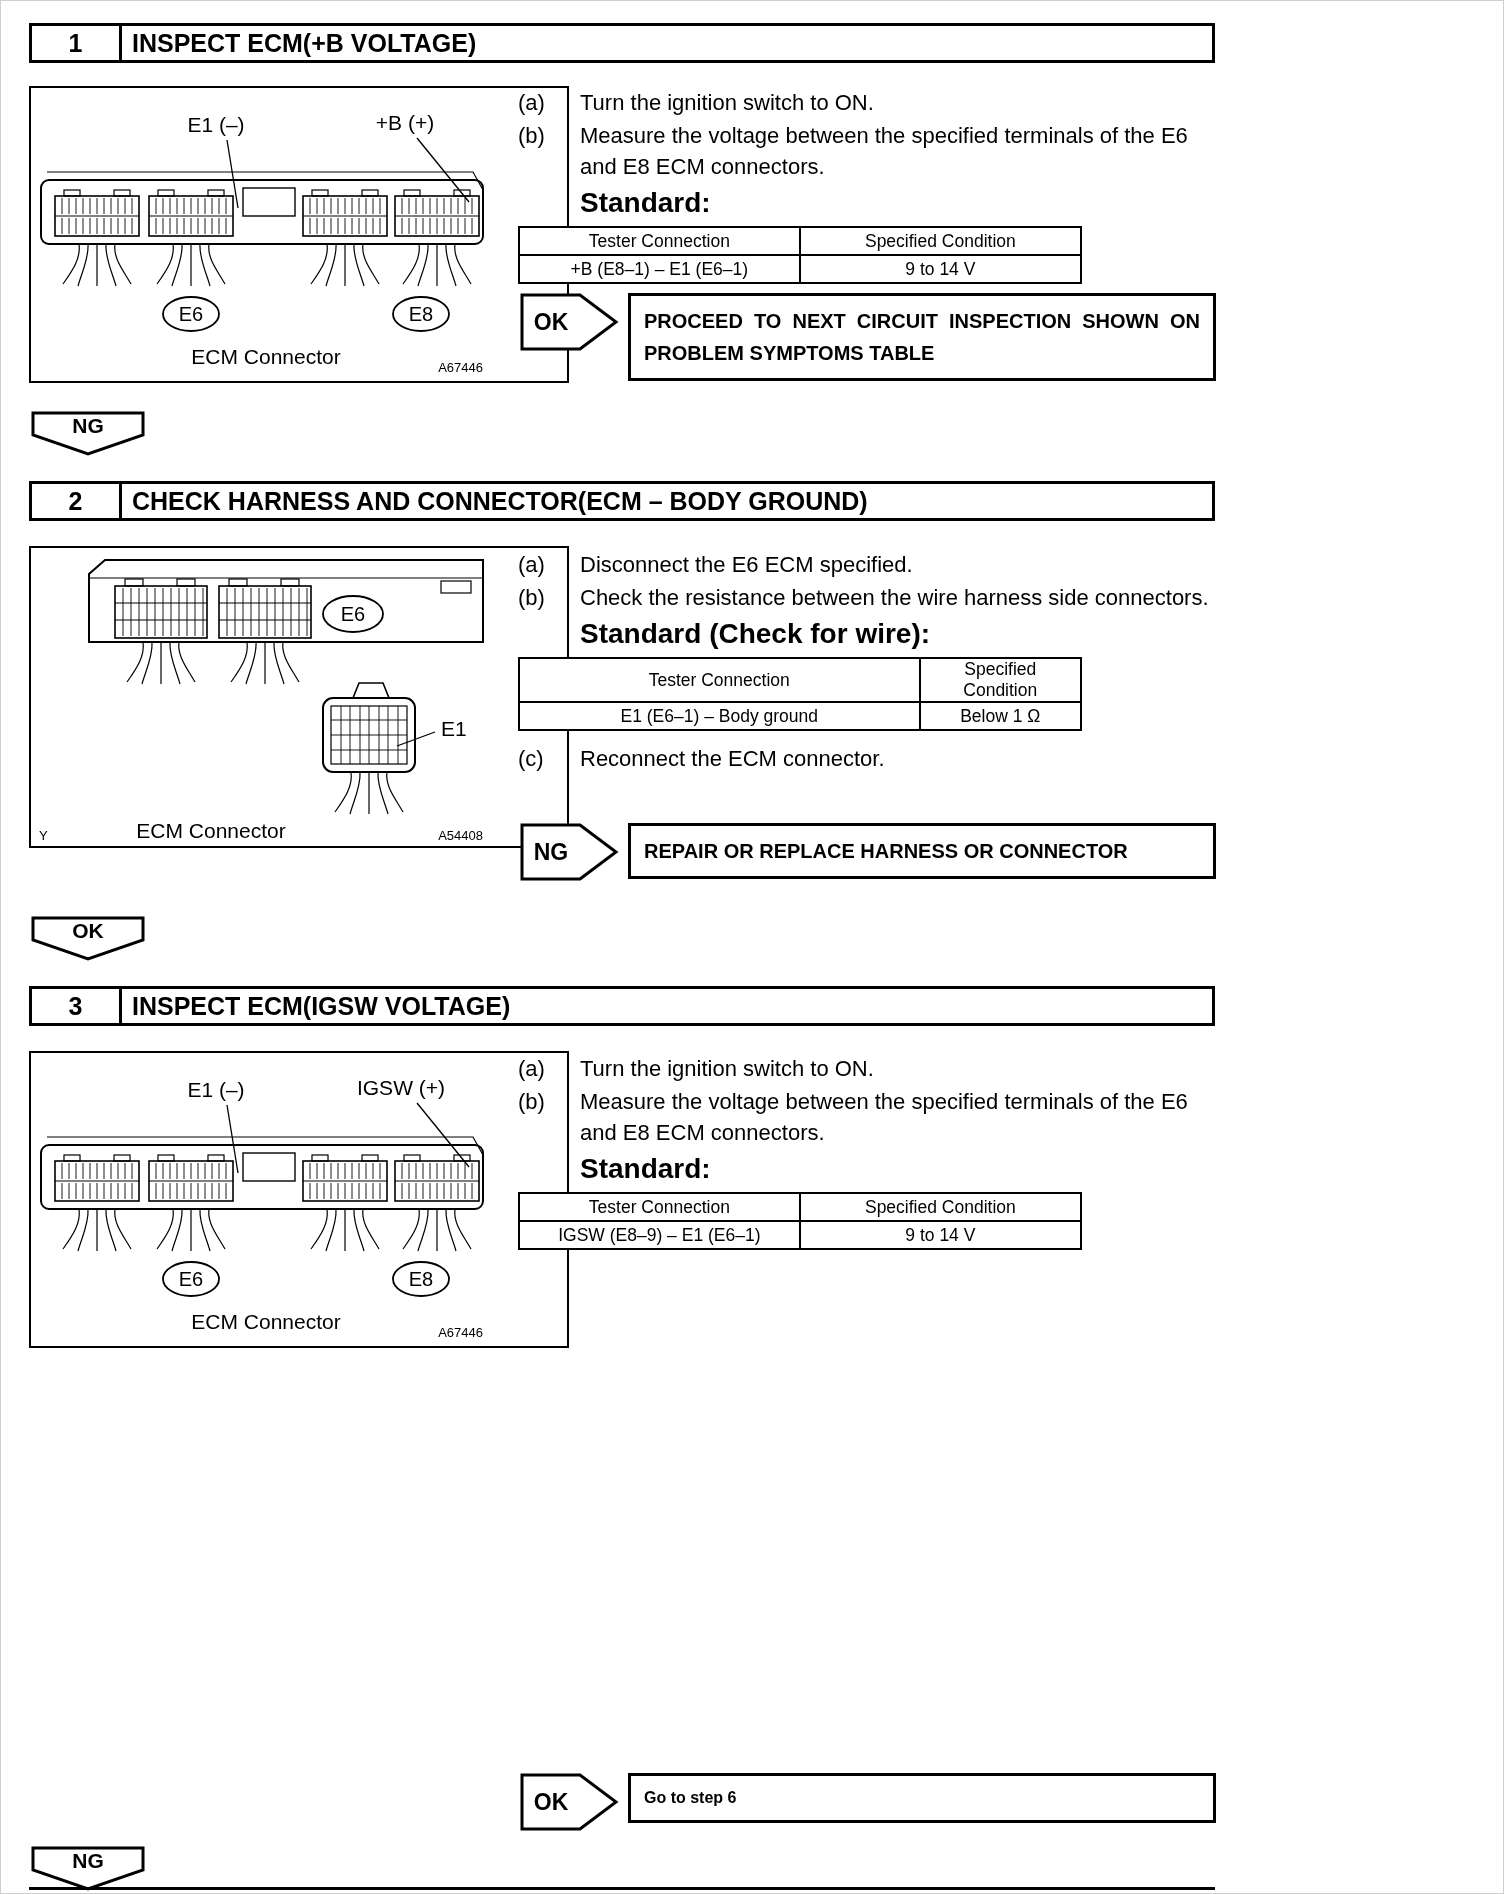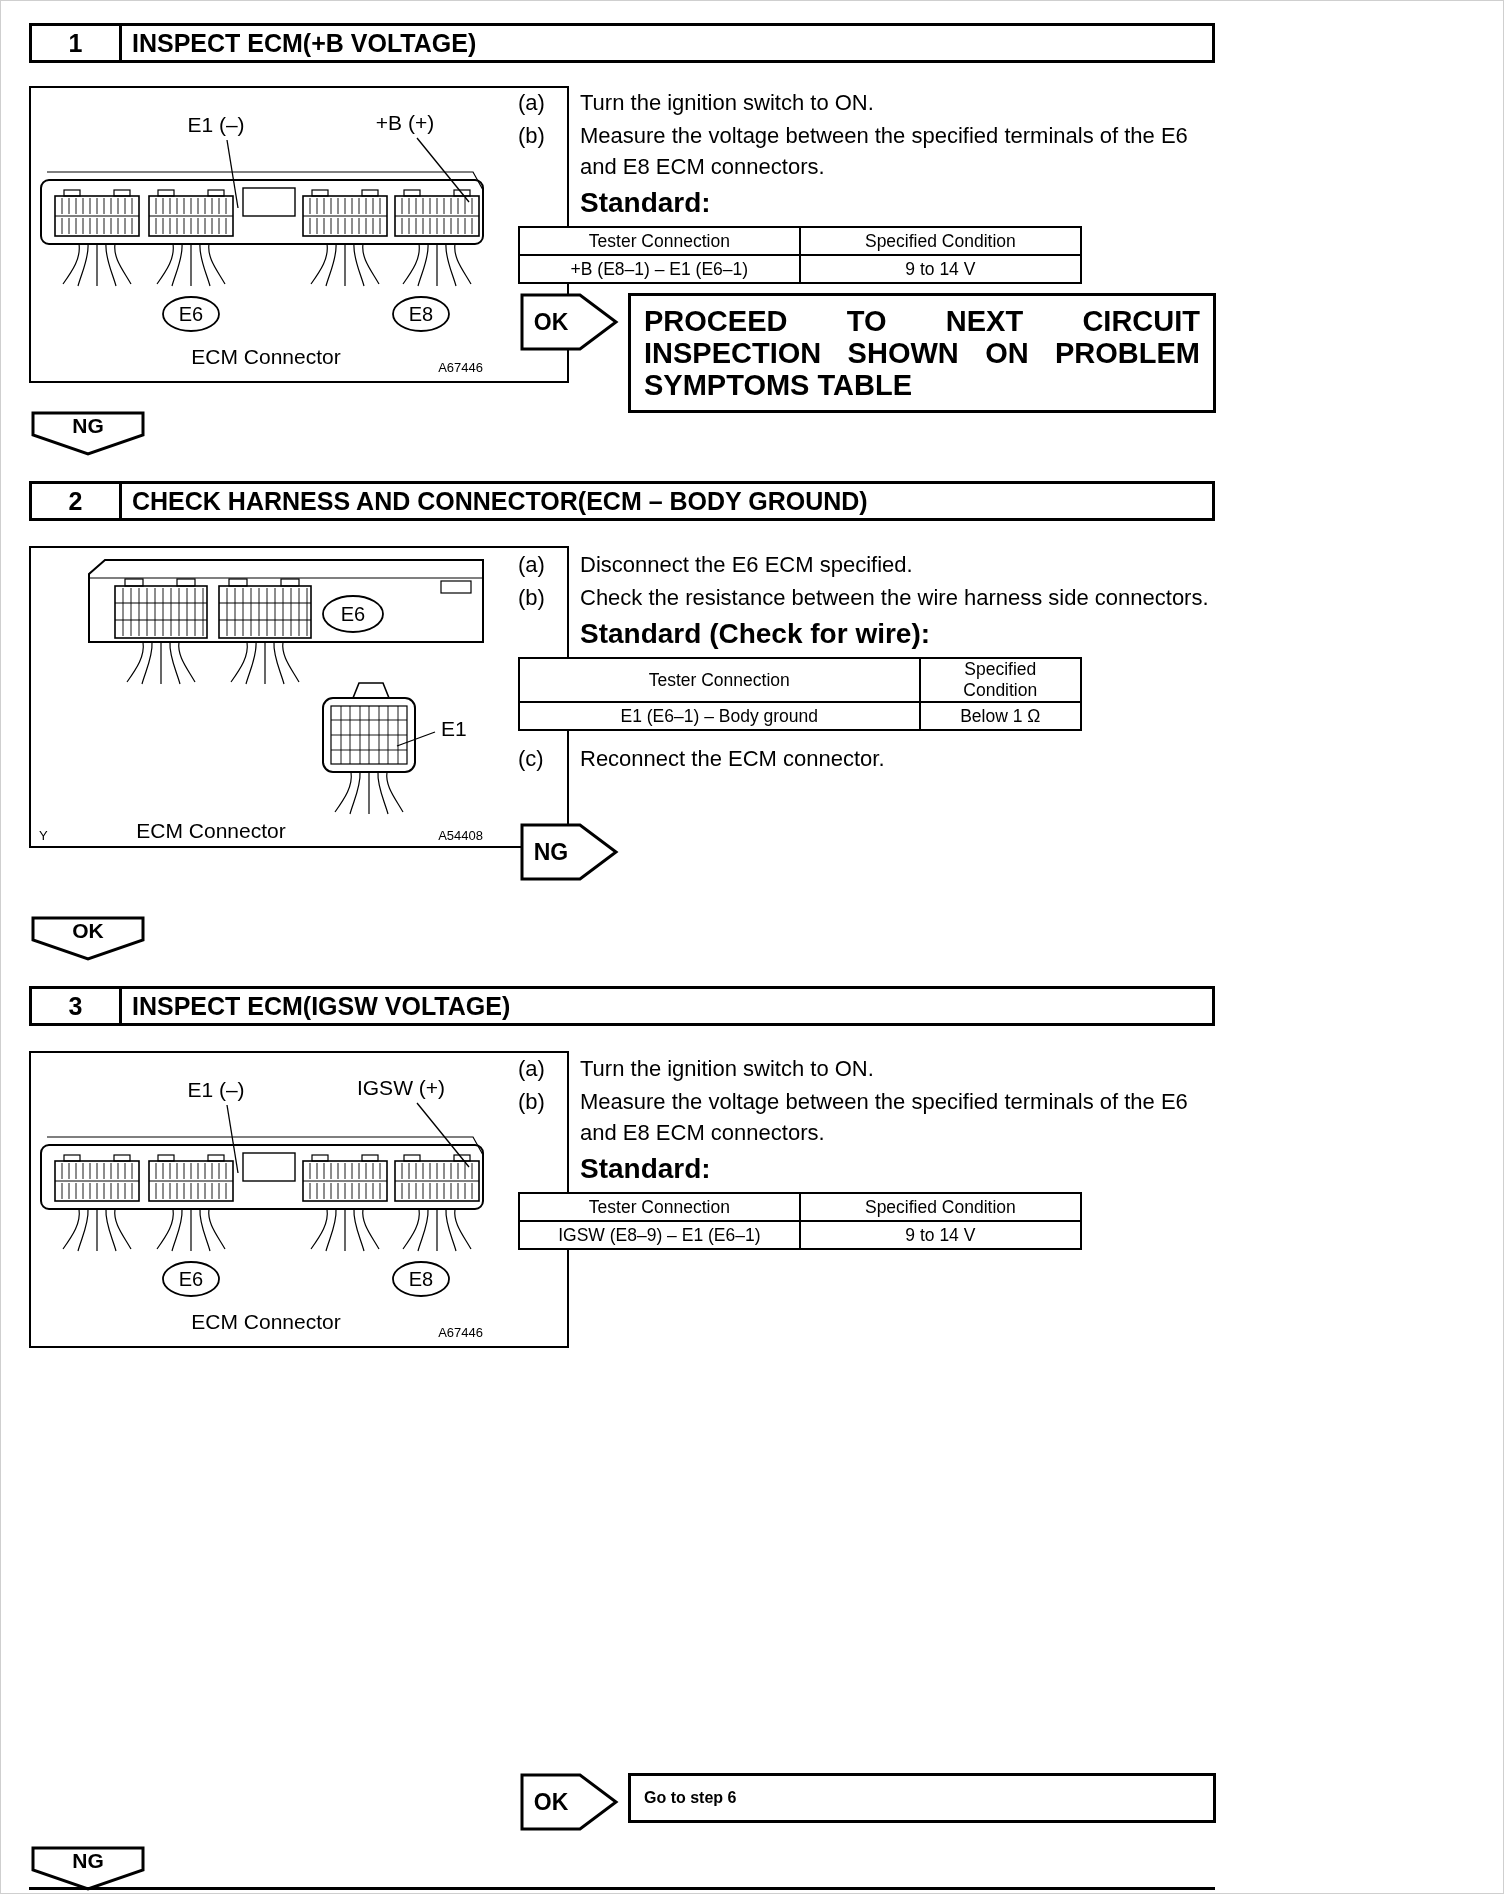--- a/index.html
+++ b/index.html
@@ -24,21 +24,21 @@
   .iletter { flex:0 0 62px; }
   .itext { flex:1; }
   .std { font-weight:bold; font-size:28px; line-height:31px; margin:5px 0 8px 62px; }
 
   table.spec { border-collapse:collapse; width:564px; background:#fff; }
   table.spec th, table.spec td { border:2px solid #000; font-weight:normal;
         font-size:17.5px; text-align:center; height:28px; padding:0 6px; }
 
   .callout { position:absolute; left:519px; display:flex; align-items:flex-start; }
   .resultbox { width:588px; margin-left:8px; border:3px solid #000; font-weight:bold;
-               font-size:29px; line-height:32px; padding:9px 13px; text-align:justify; }
+               font-size:20px; line-height:32px; padding:9px 13px; text-align:justify; }
   .resultbox.single { font-size:16px; height:50px; padding:0 13px; display:flex;
                       align-items:center; text-align:left; }
 
   .flowptr { position:absolute; left:30px; }
   .botline { position:absolute; left:28px; top:1886px; width:1186px; height:3px; background:#000; }
 </style>
 </head>
 <body>
 
 <div class="page">
@@ -227,20 +227,21 @@
       <span class="iletter">(c)</span>
       <span class="itext">Reconnect the ECM connector.</span>
     </div>
   </div>
 
   <div class="callout" style="top:822px">
     <svg width="100" height="58" viewBox="0 0 100 58">
       <polygon points="2,2 60,2 96,29 60,56 2,56" fill="#fff" stroke="#000" stroke-width="3"></polygon>
       <text x="31" y="37" text-anchor="middle" font-size="23" font-weight="bold">NG</text>
     </svg>
+    <div class="resultbox">REPAIR OR REPLACE HARNESS OR CONNECTOR</div>
   </div>
 
   <div class="flowptr" style="top:915px">
     <svg width="114" height="46" viewBox="0 0 114 46">
       <polygon points="2,2 112,2 112,24 57,43 2,24" fill="#fff" stroke="#000" stroke-width="3"></polygon>
       <text x="57" y="22" text-anchor="middle" font-size="21" font-weight="bold">OK</text>
     </svg>
   </div>
 
   <div class="step-header" style="top:985px">

